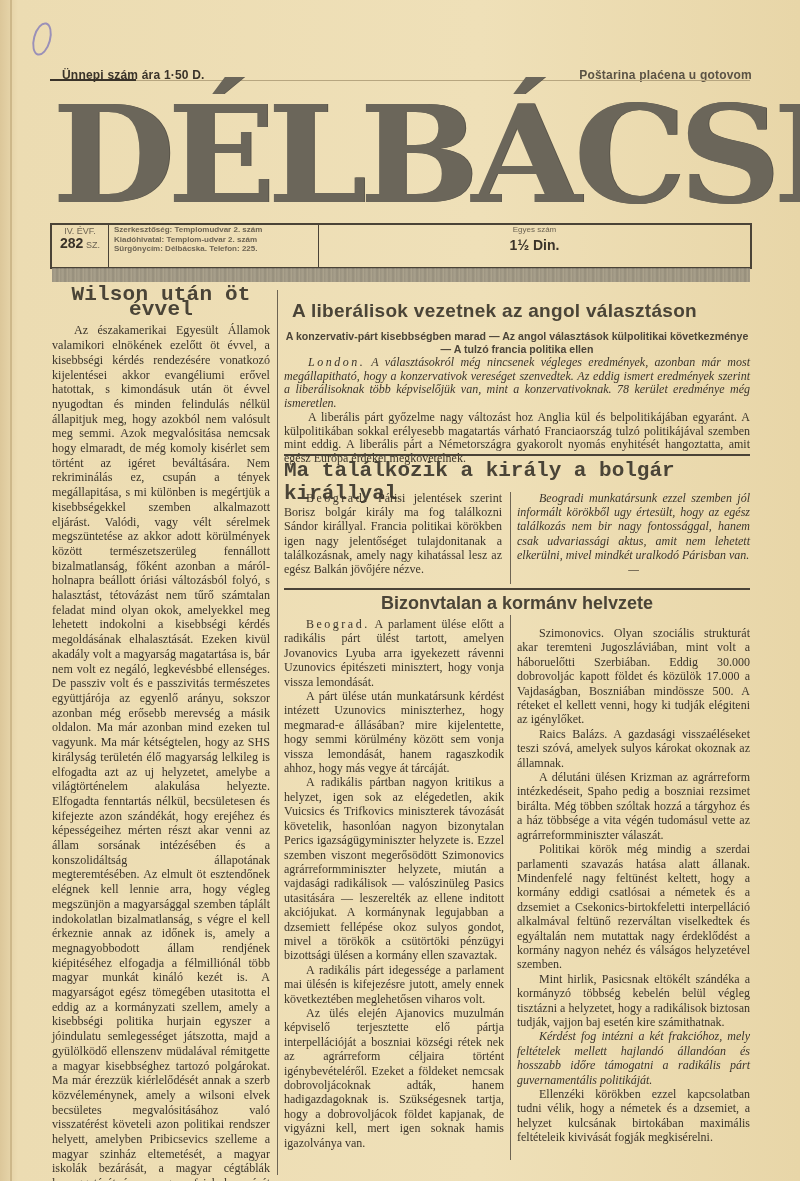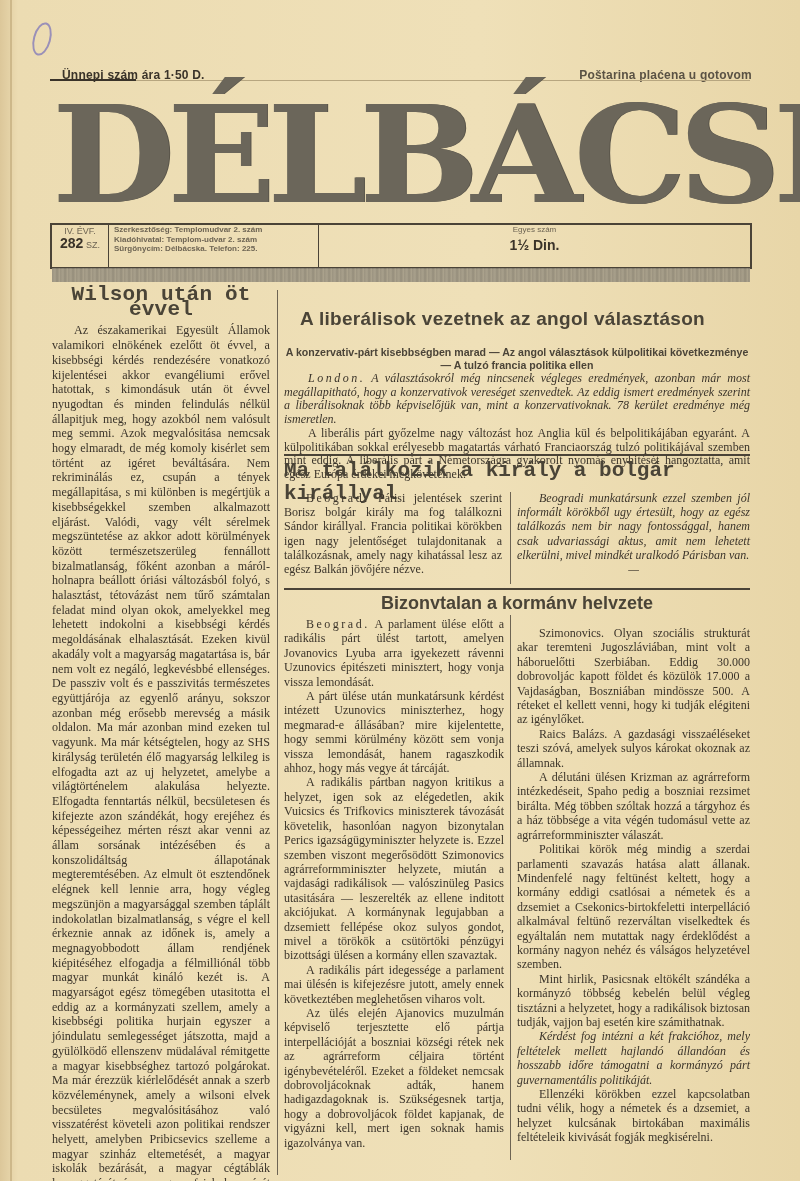--- a/index.html
+++ b/index.html
@@ -31,21 +31,21 @@
   .c5{flex:1;text-align:center;font-size:8px;}
   .c5 .pr{font-size:14px;font-weight:bold;color:#3a3329;margin-top:3px;}
   .dark-band{position:absolute;left:52px;top:268px;width:698px;height:14px;
        background:repeating-linear-gradient(90deg,#8d8677 0,#9c9584 3px,#857f71 5px,#a39b88 8px);opacity:0.85;}
   .col{position:absolute;font-size:12.1px;line-height:14.7px;text-align:justify;}
   .col p{margin:0;text-indent:22px;}
   .col1{left:52px;top:288px;width:218px;}
   .h1{font-family:Liberation Mono, monospace;font-weight:bold;font-size:21px;color:#4a4437;margin:0 0 6px 0;text-align:center;letter-spacing:0.2px;}
   .vsep{position:absolute;width:1px;background:#6d6453;}
   .art2{position:absolute;left:284px;top:292px;width:466px;}
-  .art2 .h{font-family:"Liberation Sans",sans-serif;font-weight:bold;font-size:19px;color:#4a4437;margin:16px;letter-spacing:0.3px;}
+  .art2 .h{font-family:"Liberation Sans",sans-serif;font-weight:bold;font-size:19px;color:#4a4437;margin:8px;letter-spacing:0.3px;}
   .art2 .sub{font-family:"Liberation Sans",sans-serif;font-weight:bold;font-size:10.6px;line-height:13px;text-align:center;color:#4b4438;}
   .art2 .body{font-size:12px;line-height:13.7px;text-align:justify;}
   .art2 .body p{margin:0;text-indent:24px;}
   .it{font-style:italic;}
   .sp{letter-spacing:2.5px;}
   .hrule{position:absolute;left:284px;width:466px;border-top:2px solid #4a4337;}
   .art3-h{position:absolute;left:284px;top:459px;width:466px;text-align:left;font-family:Liberation Mono, monospace;font-weight:bold;font-size:21px;color:#4a4437;}
   .col3a{left:284px;top:491px;width:218px;}
   .col3b{left:517px;top:491px;width:233px;font-style:italic;}
   .art4-h{position:absolute;left:284px;top:593px;width:466px;text-align:center;font-family:"Liberation Sans",sans-serif;font-weight:bold;font-size:18px;color:#4a4437;height:16px;overflow:hidden;}
@@ -124,16 +124,16 @@
     <p>A radikális párt idegessége a parlament mai ülésén is kifejezésre jutott, amely ennek következtében meglehetősen viharos volt.</p>
     <p>Az ülés elején Ajanovics muzulmán képviselő terjesztette elő pártja interpellációját a boszniai községi rétek nek az agrárreform céljaira történt igénybevételéről. Ezeket a földeket nemcsak dobrovoljácoknak adták, hanem hadigazdagoknak is. Szükségesnek tartja, hogy a dobrovoljácok földet kapjanak, de vigyázni kell, mert igen soknak hamis igazolványa van.</p>
   </div>
   <div class="vsep" style="left:510px;top:615px;height:545px;"></div>
   <div class="col col4b">
     <p>Szimonovics. Olyan szociális strukturát akar teremteni Jugoszláviában, mint volt a háboruelőtti Szerbiában. Eddig 30.000 dobrovoljác kapott földet és közülök 17.000 a Vajdaságban, Boszniában mindössze 500. A réteket el kellett venni, hogy ki tudják elégiteni az igénylőket.</p>
     <p>Raics Balázs. A gazdasági visszaéléseket teszi szóvá, amelyek sulyos károkat okoznak az államnak.</p>
     <p>A délutáni ülésen Krizman az agrárreform intézkedéseit, Spaho pedig a boszniai rezsimet birálta. Még többen szóltak hozzá a tárgyhoz és a ház többsége a vita végén tudomásul vette az agrárreformminiszter válaszát.</p>
     <p>Politikai körök még mindig a szerdai parlamenti szavazás hatása alatt állanak. Mindenfelé nagy feltünést keltett, hogy a kormány eddigi csatlósai a németek és a dzsemiet a Csekonics-birtokfeletti interpelláció alkalmával feltünő rezerváltan viselkedtek és egyáltalán nem mutattak nagy érdeklődést a kormány nagyon nehéz és válságos helyzetével szemben.</p>
     <p>Mint hirlik, Pasicsnak eltökélt szándéka a kormányzó többség kebelén belül végleg tisztázni a helyzetet, hogy a radikálisok biztosan tudják, vajjon baj esetén kire számithatnak.</p>
-    <p class="it">Kérdést fog intézni a két frakcióhoz, mely feltételek mellett hajlandó állandóan és hosszabb időre támogatni a kormányzó párt guvernamentális politikáját.</p>
+    <p class="it">Kérdést fog intézni a két frakcióhoz, mely feltételek mellett hajlandó állandóan és hosszabb időre támogatni a radikális párt guvernamentális politikáját.</p>
     <p>Ellenzéki körökben ezzel kapcsolatban tudni vélik, hogy a németek és a dzsemiet, a helyzet kulcsának birtokában maximális feltételeik kivivását fogják megkisérelni.</p>
   </div>
 </div>
 
 </body></html>

